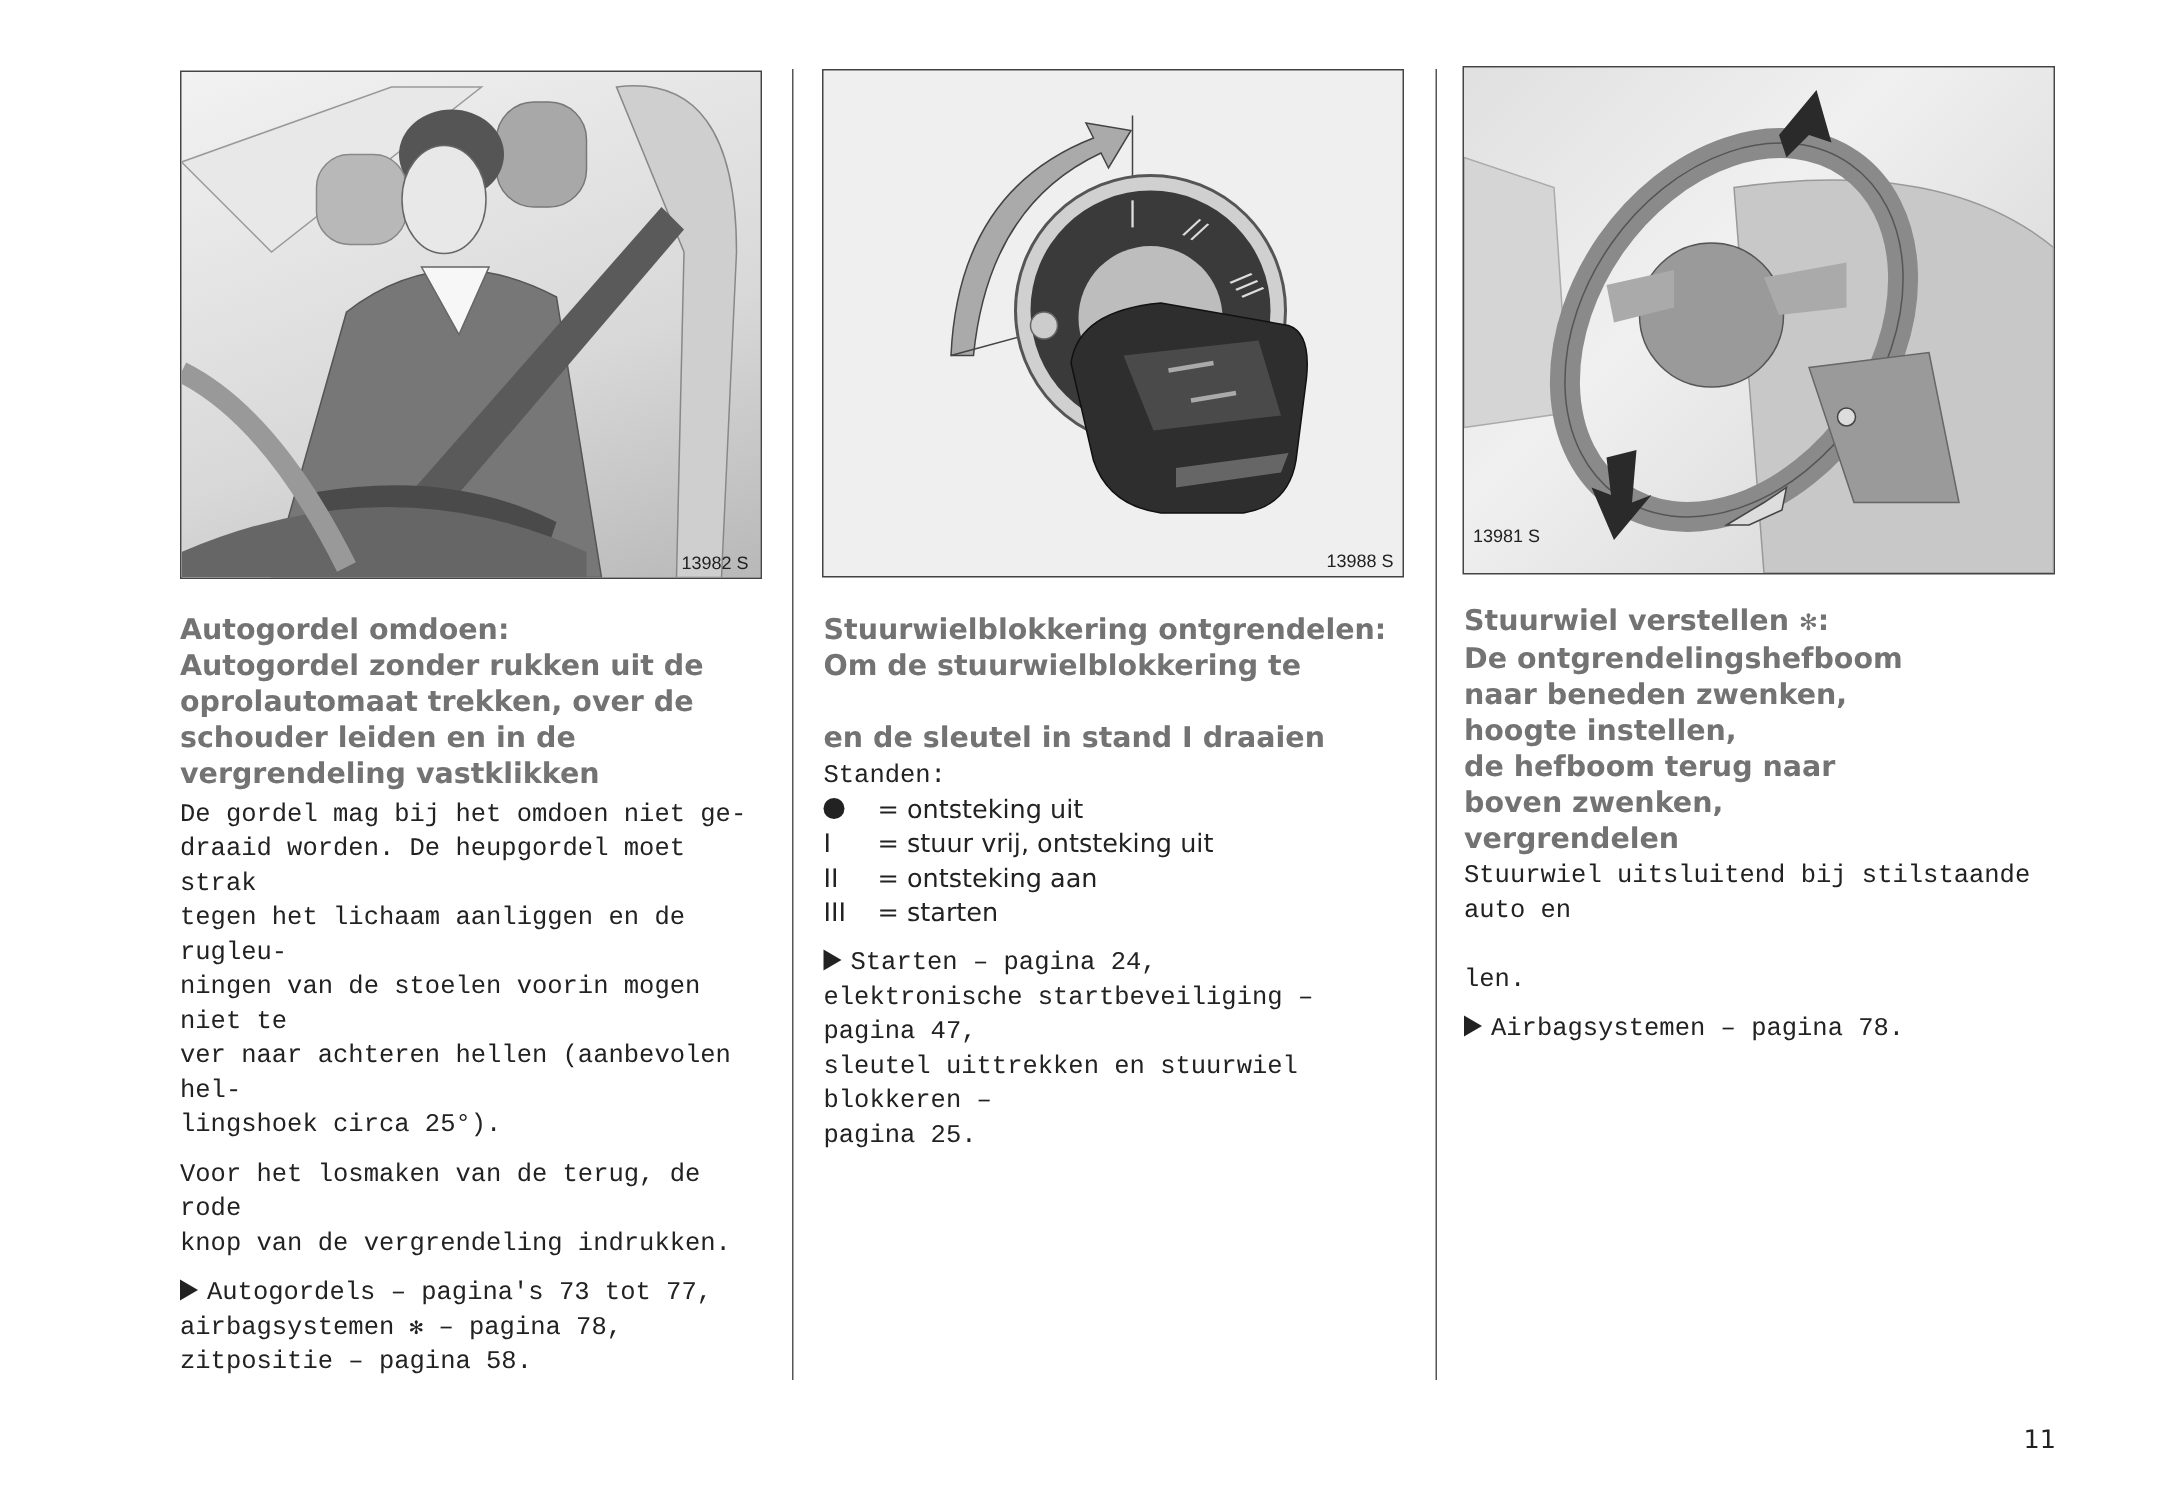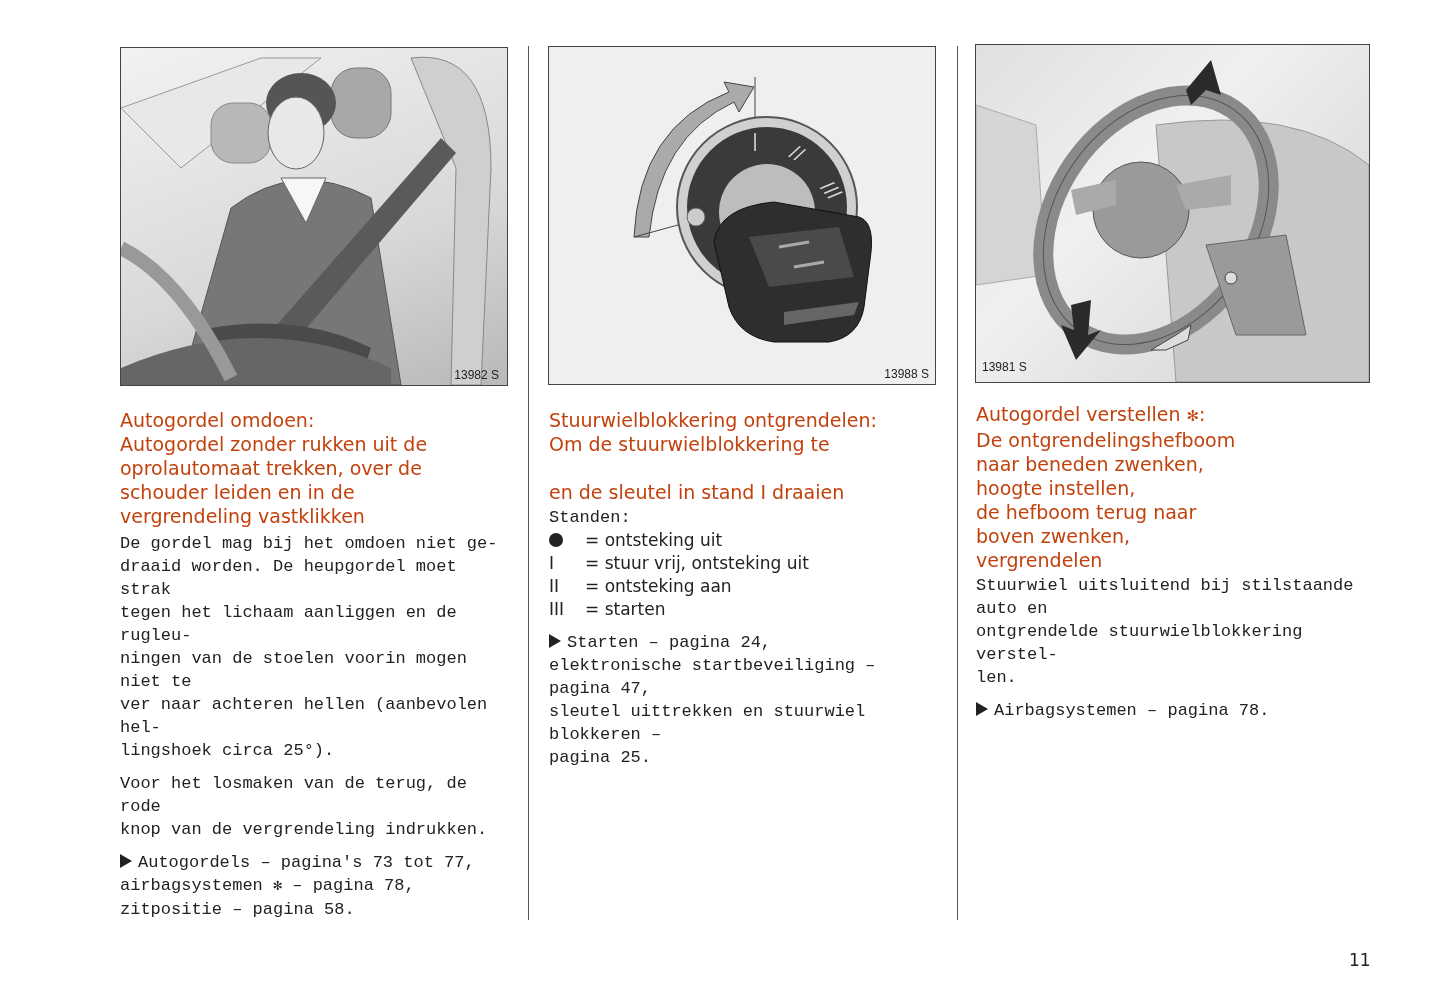--- a/index.html
+++ b/index.html
@@ -8,21 +8,21 @@
     font-family: "DejaVu Sans", sans-serif; color:#222;
   }
   .divider { position:absolute; width:1px; background:#555; }
   .figure {
     position:absolute; border:1px solid #444; background:#ececec; overflow:hidden;
   }
   .fig-label {
     position:absolute; font-family:"Liberation Sans", sans-serif; font-size:12px; color:#222;
   }
   .block { position:absolute; }
-  .heading { font-weight:normal; font-size:19px; line-height:24px; color:#c2410c; margin:0; }
+  .heading { font-weight:bold; font-size:19px; line-height:24px; color:#737373; margin:0; }
   .para { font-size:17px; line-height:23px; margin:0; color:#222;font-family:Liberation Mono, monospace; }
   .gap { height:10px; }
   .tri { display:inline-block; width:0; height:0; border-top:7px solid transparent; border-bottom:7px solid transparent; border-left:12px solid #222; margin-right:6px; vertical-align:-1px; }
   .star { font-size:15px; }
   .legend-row { font-size:17px; line-height:23px; display:flex; }
   .legend-key { width:36px; display:inline-block; }
   .dot { display:inline-block; width:14px; height:14px; border-radius:50%; background:#222; vertical-align:-1px; }
   .page-number { position:absolute; font-size:17px; color:#222; }
 </style>
 </head>
@@ -78,21 +78,21 @@
     <ellipse cx="180" cy="175" rx="100" ry="135" transform="rotate(35 180 175)" fill="none" stroke="#555" stroke-width="1"></ellipse>
     <circle cx="165" cy="165" r="48" fill="#9a9a9a" stroke="#555"></circle>
     <path d="M95 145 L140 135 L140 160 L100 170 Z" fill="#aaa"></path>
     <path d="M200 140 L255 130 L255 160 L210 165 Z" fill="#aaa"></path>
     <path d="M230 200 L310 190 L330 290 L260 290 Z" fill="#9a9a9a" stroke="#666"></path>
     <circle cx="255" cy="233" r="6" fill="#ddd" stroke="#444"></circle>
     <path d="M210 45 L235 15 L245 50 L230 45 L215 60 Z" fill="#2a2a2a"></path>
     <path d="M95 260 L115 255 L112 290 L125 285 L100 315 L85 280 L98 285 Z" fill="#2a2a2a"></path>
     <path d="M175 305 L200 290 L215 280 L212 295 L190 305 Z" fill="#ddd" stroke="#444"></path>
   </svg>
-  <div class="fig-label" style="left:6px; bottom:8px;">13981 S</div>
+  <div class="fig-label" style="left:6px; bottom:18px;">13981 S</div>
 </div>
 
 <div class="block" style="left:120px; top:408px; width:395px;">
   <p class="heading">
     <span>Autogordel omdoen:</span><br>
     <span>Autogordel zonder rukken uit de</span><br>
     <span>oprolautomaat trekken, over de</span><br>
     <span>schouder leiden en in de</span><br>
     <span>vergrendeling vastklikken</span>
   </p>
@@ -147,31 +147,31 @@
   <p class="para">
     <span class="tri"></span><span>Starten – pagina 24,</span><br>
     <span>elektronische startbeveiliging – pagina 47,</span><br>
     <span>sleutel uittrekken en stuurwiel blokkeren –</span><br>
     <span>pagina 25.</span>
   </p>
 </div>
 
 <div class="block" style="left:976px; top:402px; width:400px;">
   <p class="heading">
-    <span>Autogordel verstellen </span><span class="star">✻</span><span>:</span><br>
+    <span>Stuurwiel verstellen </span><span class="star">✻</span><span>:</span><br>
     <span>De ontgrendelingshefboom</span><br>
     <span>naar beneden zwenken,</span><br>
     <span>hoogte instellen,</span><br>
     <span>de hefboom terug naar</span><br>
     <span>boven zwenken,</span><br>
     <span>vergrendelen</span>
   </p>
   <p class="para" style="margin-top:2px;">
     <span>Stuurwiel uitsluitend bij stilstaande auto en</span><br>
-    <span>ontgrendelde stuurwielblokkering verstel-</span><br>
+    <br>
     <span>len.</span>
   </p>
   <div class="gap"></div>
   <p class="para">
     <span class="tri"></span><span>Airbagsystemen – pagina 78.</span>
   </p>
 </div>
 
 <div class="page-number" style="left:1349px; top:950px;text-align:center;">11</div>
 

